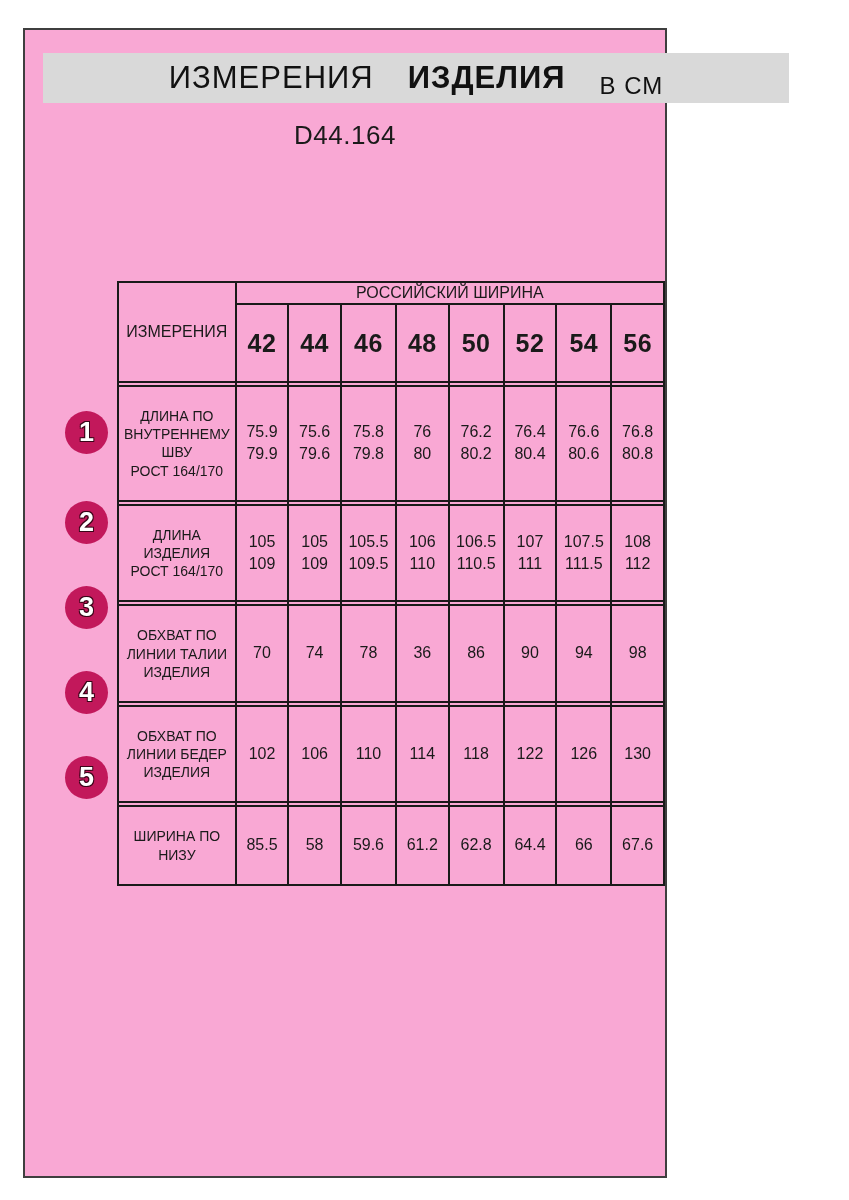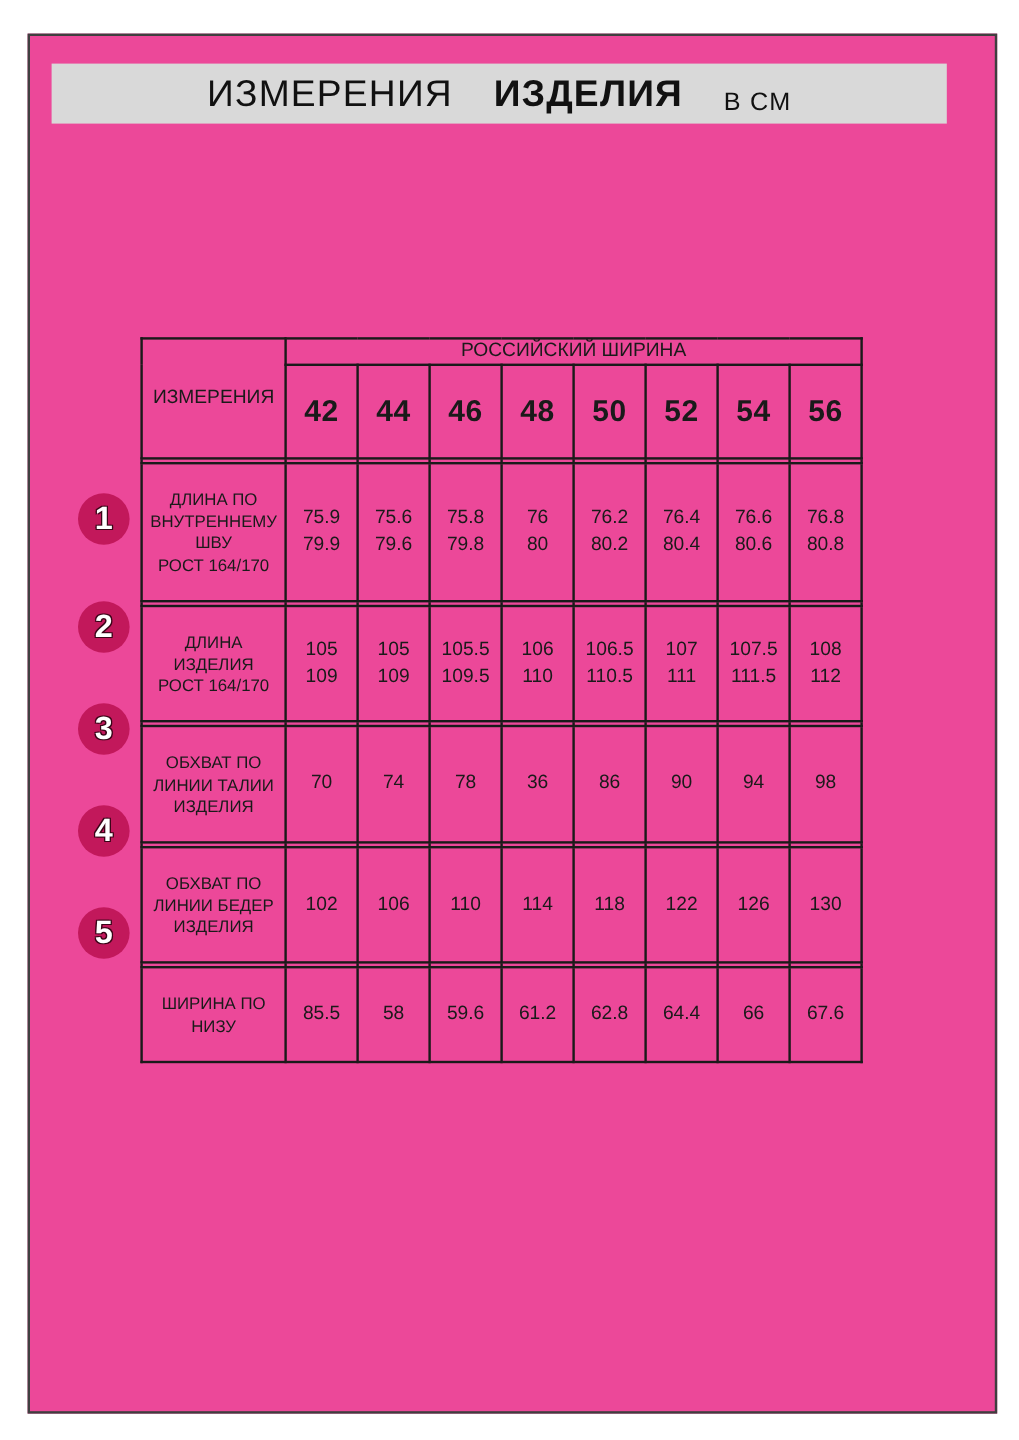--- a/index.html
+++ b/index.html
@@ -7,37 +7,37 @@
     width: 849px; height: 1200px;
     background: #ffffff;
     font-family: "Liberation Sans", sans-serif;
     color: #1a1a1a;
     position: relative;
     overflow: hidden;
   }
   .frame {
     position: absolute;
     left: 23px; top: 28px;
-    width: 808px; height: 1150px;
+    width: 644px; height: 1150px;
     border: 2px solid #3f3f3f;
-    background: #ec4899;
+    background: #f9a8d4;
   }
   .title-bar {
     position: absolute;
     left: 18px; top: 23px;
     width: 746px; height: 50px;
     background: #d9d9d9;
     display: flex;
     align-items: center;
     justify-content: center;
     gap: 34px;
   }
   .title-word1 { font-size: 31px; font-weight: 400; letter-spacing: 1px; color: #111; }
   .title-word2 { font-size: 31px; font-weight: 700; letter-spacing: 1px; color: #111; }
-  .title-unit  { font-size: 21px; font-weight: 400; letter-spacing: 1px; color: #111; margin-top: 16px; }
+  .title-unit  { font-size: 24px; font-weight: 400; letter-spacing: 1px; color: #111; margin-top: 16px; }
   .product-code {
     position: absolute;
     left: 0; top: 90px; width: 100%;
     text-align: center;
     font-size: 26px; font-weight: 400;
     letter-spacing: 0.5px;
   }
   .subtitle {
     position: absolute;
     left: 50%; top: 128px;
@@ -111,20 +111,21 @@
 <body>
 
 <div class="frame">
 
   <div class="title-bar">
     <span class="title-word1">ИЗМЕРЕНИЯ</span>
     <span class="title-word2">ИЗДЕЛИЯ</span>
     <span class="title-unit">В СМ</span>
   </div>
 
+  <div class="product-code">D44.164</div>
 
 
   <table class="size-table">
     <colgroup>
       <col class="col-label">
       <col class="col-size">
         <col class="col-size">
         <col class="col-size">
         <col class="col-size">
       <col class="col-size">

